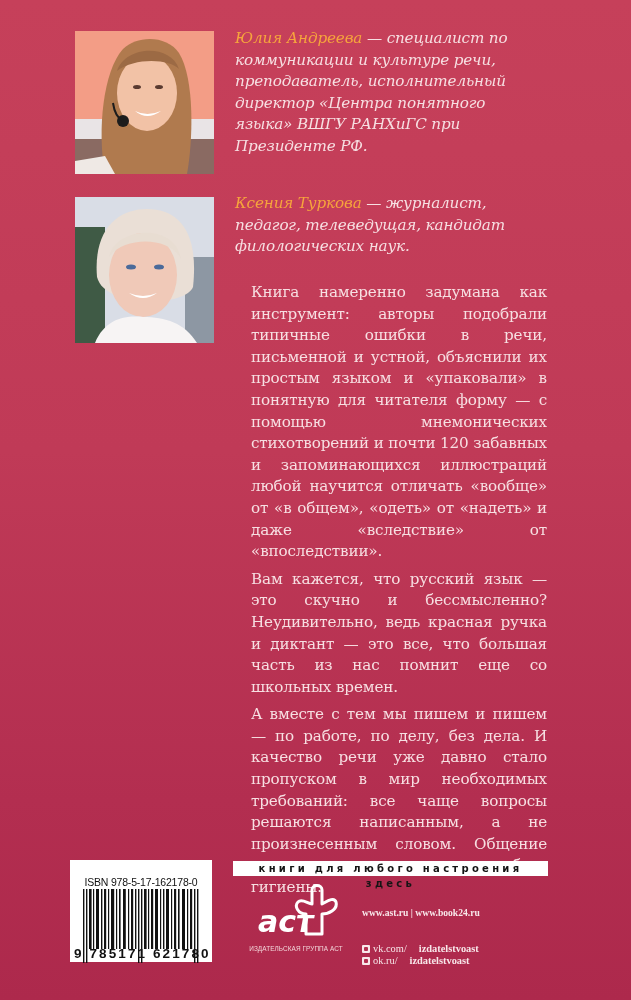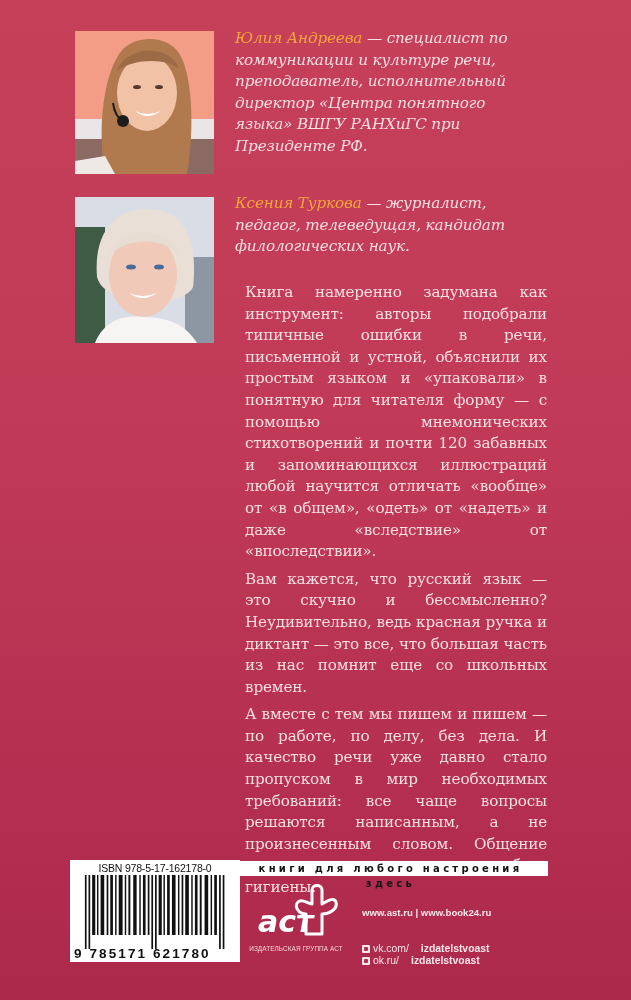--- a/index.html
+++ b/index.html
@@ -18,26 +18,26 @@
 
     .textcol {
       position: absolute; left: 235px; width: 312px;
       font-size: 15.2px; line-height: 21.6px; letter-spacing: -0.15px;
     }
     .bio .name { color: #f6a43c; }
     #bio-1 { top: 28px; }
     #bio-2 { top: 193px; }
     .bio p { margin: 0; font-style: italic; }
     #body { top: 282px; text-align: justify; hyphens: manual; }
-    #body p { margin: 0 0 6px 10px; }
+    #body p { margin: 0 0 6px 16px; }
 
     
     #barcode-box {
-      position: absolute; left: 70px; top: 860px; width: 170px; height: 102px;
-      background: #ffffff; box-sizing: border-box; padding: 2px 4px 2px 4px;
+      position: absolute; left: 70px; top: 860px; width: 142px; height: 102px;
+      background: #ffffff; box-sizing: border-box; padding: 16px 4px 2px 4px;
       font-family: "Liberation Sans", "DejaVu Sans", sans-serif; color: #111;
     }
     #isbn-text { font-size: 10.5px; text-align: center; line-height: 12px; letter-spacing: -0.2px; }
     #barcode-bars { position: relative; height: 74px; margin-top: 1px; }
     #barcode-bars svg { width: 100%; height: 100%; display: block; }
     #ean-digits {
       position: absolute; left: 4px; right: 4px; bottom: 1px;
       font-size: 13.5px; line-height: 14px; letter-spacing: 2.1px; white-space: nowrap;
       background: transparent;
       font-weight: bold;
@@ -50,21 +50,21 @@
     }
     #logo { position: absolute; left: 246px; top: 884px; width: 100px; height: 72px; }
     #logo svg { position: absolute; left: 8px; top: 0; width: 84px; height: 56px; }
     #logo-caption {
       position: absolute; left: 0; top: 61px; width: 100px; text-align: center;
       font-family: "Liberation Sans", "DejaVu Sans", sans-serif; font-size: 6.4px;
       color: #f3d6da; letter-spacing: 0.1px; white-space: nowrap;
     }
     #links {
       position: absolute; left: 362px; top: 906px;
-      font-family: Liberation Sans, sans-serif; color: #f8e7ea; text-align: right;
+      font-family: Liberation Serif, serif; color: #f8e7ea; text-align: right;
     }
     #site-links { font-size: 9.6px; font-weight: bold; line-height: 13px; white-space: nowrap; }
     .social { font-size: 10.4px; line-height: 12px; white-space: nowrap; display: flex; align-items: center; }
     .social b { font-weight: bold; padding-left: 12px; }
     #social-vk { margin-top: 24px; }
     .soc-icon {
       display: inline-block; width: 8px; height: 8px; background: #f8e7ea; border-radius: 1px;
       margin-right: 3px; position: relative;
     }
     .soc-icon::after {

